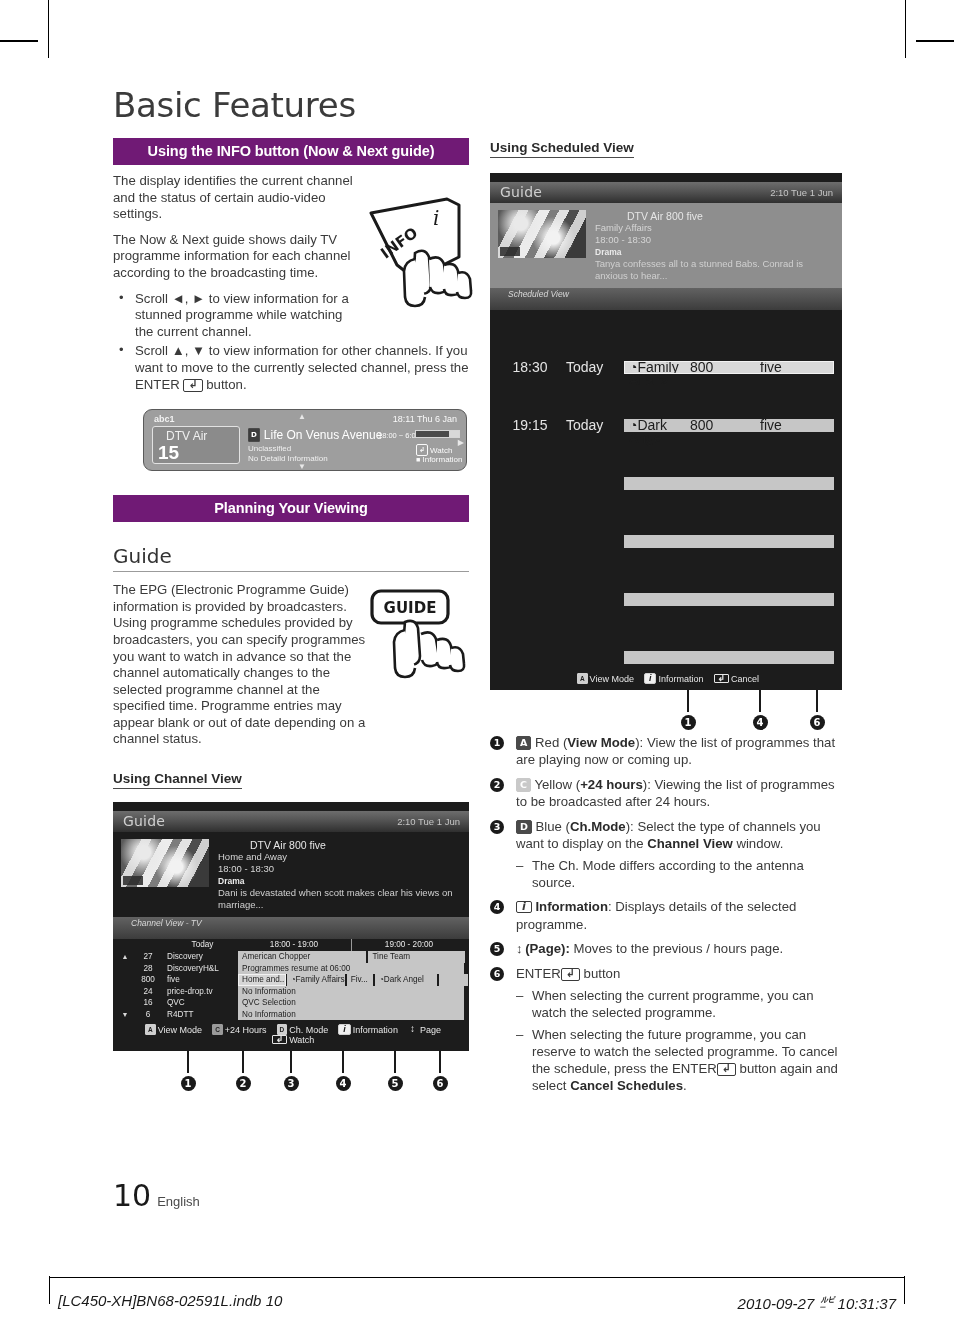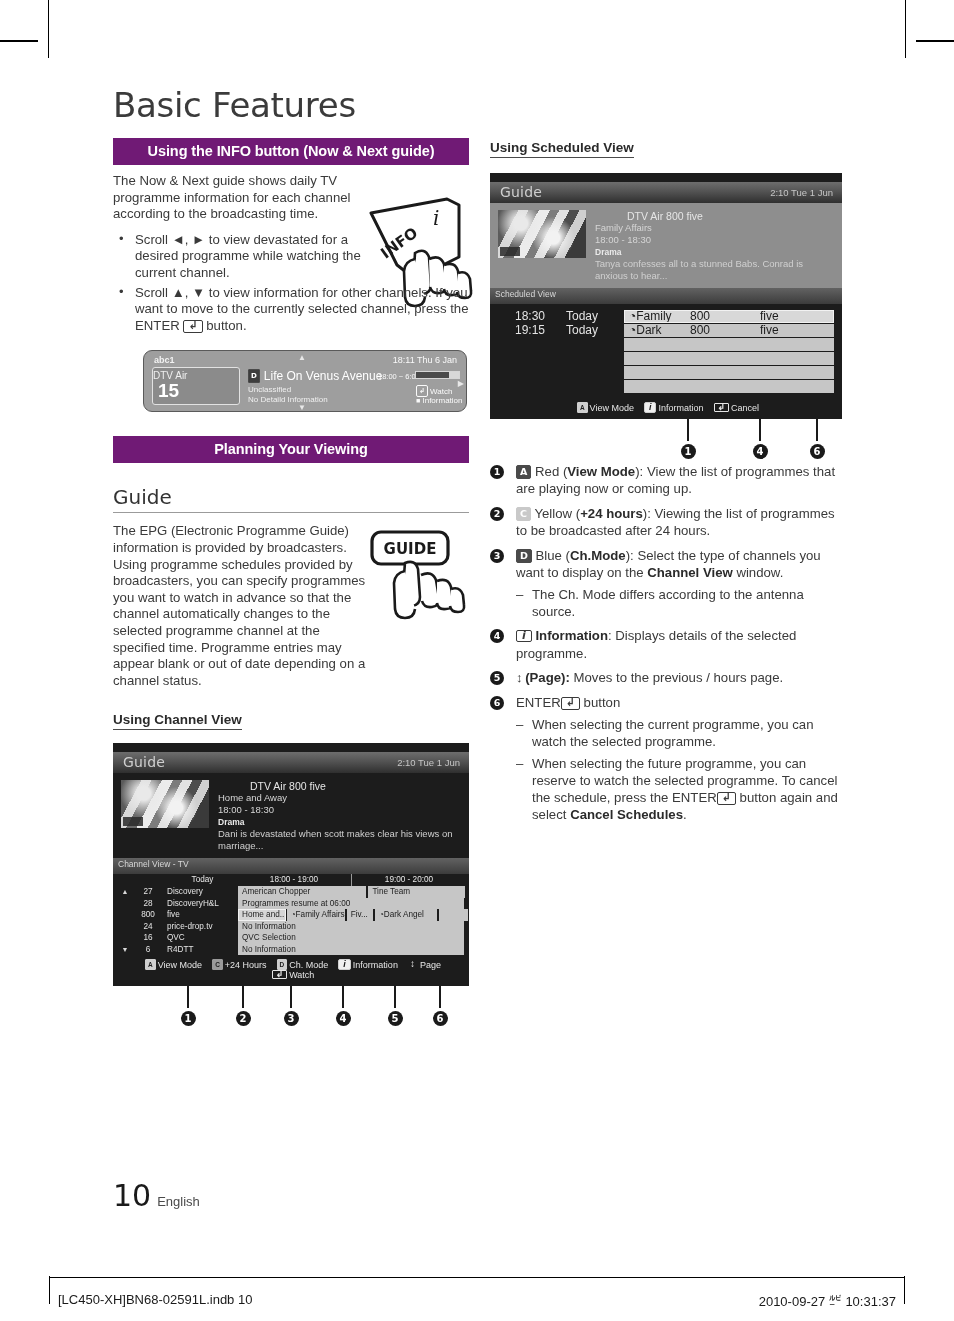--- a/index.html
+++ b/index.html
@@ -135,22 +135,22 @@
     content:""; position:absolute; left:2px; bottom:2px; width:20px; height:9px;
     background:#2a2a2a; opacity:.85;
   }
   .det .l1 { font-size:10.5px; color:#e6e6e6; line-height:12px;padding-left:32px; }
   .det .l2 { font-size:9.5px; color:#d6d6d6; line-height:12px; }
   .det .l3 { font-size:9.5px; color:#d6d6d6; line-height:12px; }
   .det .l4 { font-size:8.5px; color:#eaeaea; font-weight:bold; line-height:12px; }
   .det .l5 { font-size:9.5px; color:#d0d0d0; line-height:12px; }
 
   .tv-subbar {
-    height:16px; background: linear-gradient(to bottom,#626262,#3c3c3c);
-    font-size:8.5px; color:#d8d8d8; padding:1px 0 0 5px;
+    height:22px; background: linear-gradient(to bottom,#626262,#3c3c3c);
+    font-size:8.5px; color:#d8d8d8; padding:1px 0 0 18px;font-style:italic;
   }
 
   
   .grid { background:#1c1c1c; padding:0 4px; }
   .grow { display:flex; height:11.5px; align-items:stretch; font-size:8.2px; }
   .ghead { color:#e9e9e9; font-weight:normal; height:12px; }
   .c-arrow { width:16px; text-align:center; color:#d8d8d8; font-size:7px; line-height:11.5px; }
   .c-num   { width:30px; text-align:center; color:#e4e4e4; line-height:11.5px; }
   .c-name  { width:75px; color:#e4e4e4; line-height:11.5px; padding-left:4px; }
   .c-prog  { flex:1; display:flex; gap:1px; }
@@ -175,21 +175,21 @@
     vertical-align:1px; color:#1c1c1c; background:#cfcfcf; font-weight:bold;
   }
   .fchip.i { background:#f0f0f0; color:#1c1c1c; font-style:italic;
              padding:1px 4px; font-size:9px; border-radius:2px; }
   .fchip.e { background:transparent; color:#e6e6e6; border-color:#e6e6e6;
              padding:0 3px; font-size:9px; }
   .fchip.pg{ background:transparent; border:none; color:#e6e6e6; font-size:10px;
              margin-right:3px; }
 
   
-  .svrow { display:flex; height:13px; font-size:12px; margin-bottom:1px; }
+  .svrow { display:flex; height:13px; font-size:14px; margin-bottom:1px;margin-top:45px; }
   .sv-time { width:72px; text-align:center; color:#e4e4e4; line-height:13px; }
   .sv-day  { width:58px; color:#e4e4e4; line-height:13px; }
   .sv-cell { flex:1; background:#c6c6c6; color:#1d1d1d; line-height:13px;
              display:flex; padding-left:5px; }
   .sv-cell.sel { background:#d8d8d8; outline:1.2px solid #f2f2f2; outline-offset:-1px; }
   .sv-p  { flex:1; }
   .sv-ch { width:70px; }
   .sv-net{ width:74px; }
 
   
@@ -202,21 +202,21 @@
     font-family:"DejaVu Sans", sans-serif;
   }
 
   
   .pgnum { position:absolute; left:113px; top:1178px; }
   .pgnum .n { font-size:30px; font-weight:normal; color:#1a1a1a;
               font-family:"DejaVu Sans", sans-serif; }
   .pgnum .lang { font-size:13px; color:#4a4a4a; margin-left:6px; }
 
   .footrule { position:absolute; left:49px; top:1277px; width:856px; height:1px; background:#000; }
-  .footline { position:absolute; top:1292px; font-size:13px; color:#1a1a1a; }
+  .footline { position:absolute; top:1292px; font-size:15px; color:#1a1a1a;font-style:italic; }
   .foot-left  { left:58px; }
   .foot-right { right:58px; }
   .foot-tick { position:absolute; top:1276px; width:1px; height:28px; background:#000; }
 </style>
 </head>
 <body>
 
 <div class="page">
 
   <div class="crop v" style="left:48px;  top:0;"></div>
@@ -224,61 +224,62 @@
   <div class="crop h" style="left:0;     top:40px;"></div>
   <div class="crop h" style="right:0;    top:40px;"></div>
 
   <div class="col-left">
 
     <h1 class="page-title">Basic Features</h1>
 
     <div class="band">Using the INFO button (Now &amp; Next guide)</div>
 
     <div style="position:relative;">
+      <p class="body" style="width:246px;">The display identifies the current channel and the status of certain audio-video settings.</p>
       <p class="body" style="width:252px;">The Now &amp; Next guide shows daily TV programme information for each channel according to the broadcasting time.</p>
 
       <div class="illus hand" style="right:-6px; top:22px;">
         <svg width="112" height="115" viewBox="0 0 112 115">
           <path d="M8,18 L84,4 L96,10 L96,62 L52,84 L34,70 Z" fill="#fff" stroke="#1a1a1a" stroke-width="3" stroke-linejoin="round"></path>
           <text x="70" y="30" font-family="DejaVu Serif, serif" font-size="20" font-style="italic" fill="#1a1a1a">i</text>
           <g transform="rotate(-36 40 44)">
             <text x="14" y="50" font-family="DejaVu Sans, sans-serif" font-size="15" font-weight="bold" fill="#1a1a1a">INFO</text>
           </g>
           <path d="M52,58 q10,-6 14,4 l2,28 q0,8 -8,9 q-8,1 -10,-7 Z" fill="#fff" stroke="#1a1a1a" stroke-width="2.6"></path>
           <path d="M66,64 q11,-5 15,5 l3,20 q1,8 -7,9 q-8,1 -10,-6" fill="#fff" stroke="#1a1a1a" stroke-width="2.6"></path>
           <path d="M81,70 q11,-4 14,6 l2,16 q1,8 -7,8 q-8,1 -9,-6" fill="#fff" stroke="#1a1a1a" stroke-width="2.6"></path>
           <path d="M95,78 q9,-3 12,6 l1,12 q1,7 -6,7 q-7,0 -8,-6" fill="#fff" stroke="#1a1a1a" stroke-width="2.6"></path>
           <path d="M52,64 q-10,2 -11,12 l1,26 q1,9 10,9 q9,0 10,-9" fill="#fff" stroke="#1a1a1a" stroke-width="2.6"></path>
         </svg>
       </div>
 
       <ul class="bullets">
         <li style="width:248px;">
-          <span>Scroll ◄, ► to view devastated for a desired programme while watching the current channel.</span>
+          <span>Scroll ◄, ► to view information for a stunned programme while watching the current channel.</span>
         </li>
         <li>
           <span>Scroll ▲, ▼ to view information for other channels. If you want to move to the currently selected channel, press the ENTER</span>
           <span class="keychip enter">↲</span>
           <span>button.</span>
         </li>
       </ul>
     </div>
 
     
     <div style="margin:16px 0 0 30px; width:324px; height:62px; border:1.6px solid #5a5a5a;
                 border-radius:9px; background:#9e9e9e; position:relative; overflow:hidden;">
       <div style="position:absolute; left:10px; top:4px; font-size:9px; font-weight:bold; color:#f2f2f2;">abc1</div>
       <div style="position:absolute; right:9px; top:4px; font-size:9px; color:#fafafa;">18:11 Thu 6 Jan</div>
       <div style="position:absolute; left:154px; top:2px; font-size:8px; color:#e8e8e8;">▲</div>
       <div style="position:absolute; left:154px; bottom:-1px; font-size:8px; color:#e8e8e8;">▼</div>
       <div style="position:absolute; right:2px; top:28px; font-size:8px; color:#e8e8e8;">▶</div>
 
       <div style="position:absolute; left:8px; top:16px; width:88px; height:38px;
                   background:#8b8b8b; border:1.4px solid #e2e2e2; border-radius:3px;">
-        <div style="font-size:10px; color:#efefef; padding:2px 0 0 0;">DTV Air</div>
+        <div style="font-size:12px; color:#efefef; padding:2px 0 0 13px;">DTV Air</div>
         <div style="font-size:19px; font-weight:bold; color:#fff; line-height:20px; padding-left:5px;">15</div>
       </div>
 
       <div style="position:absolute; left:104px; top:18px;">
         <div style="display:flex; align-items:center;">
           <span class="keychip solid" style="font-size:7px; padding:1px 2px; margin-right:4px; border-radius:1px; background:#3d3d3d;">D</span>
           <span style="font-size:12px; color:#fff;">Life On Venus Avenue</span>
         </div>
         <div style="font-size:8px; color:#f0f0f0; margin-top:2px;">Unclassified</div>
         <div style="font-size:8px; color:#f0f0f0; margin-top:1px;">No Detaild Information</div>

